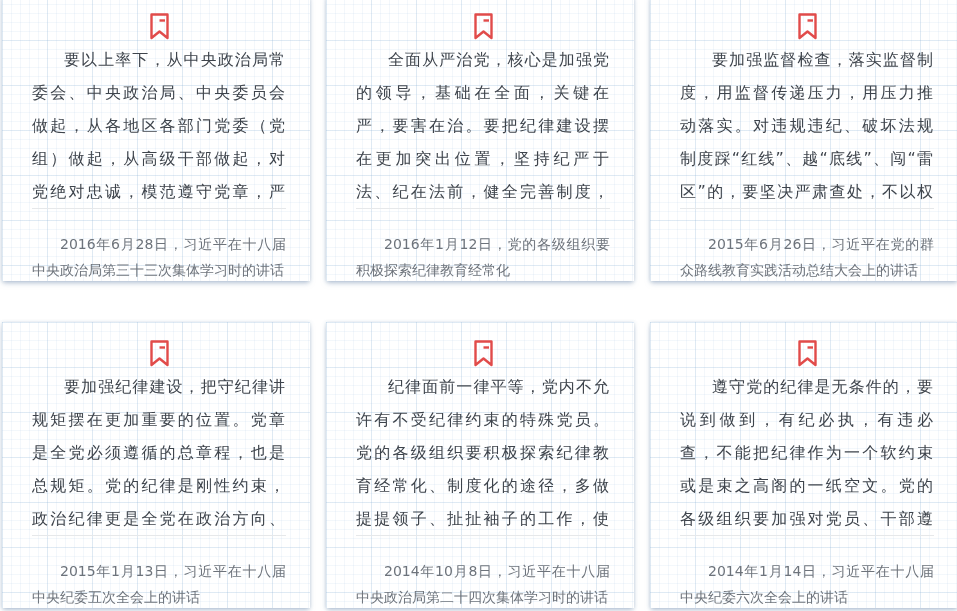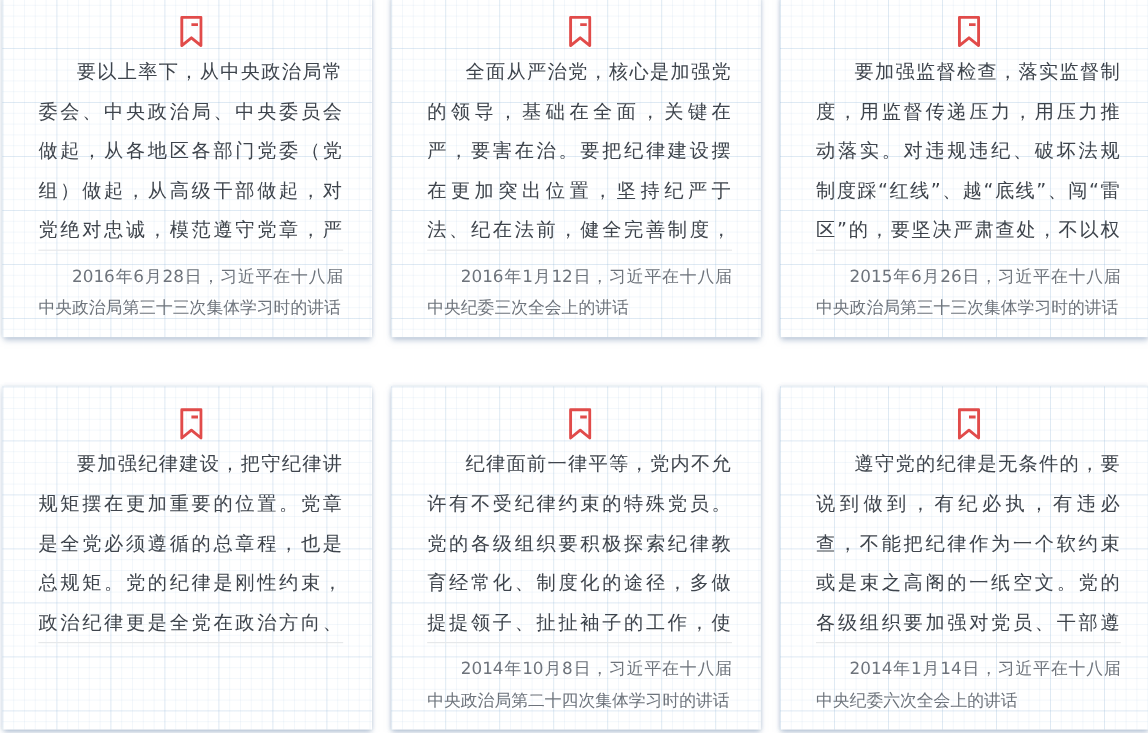--- a/index.html
+++ b/index.html
@@ -46,21 +46,21 @@
     color: #3e444c;
     text-align: justify;
     text-indent: 2em;
   }
   .divider {
     border: none;
     border-top: 1px solid #e6e8ea;
     margin: 0;
   }
   .citation {
-    margin-top: 9px;
+    margin-top: 22px;
     font-size: 14px;
     line-height: 26px;
     color: #6d737b;
     text-align: justify;
     text-indent: 2em;
   }
 </style>
 </head>
 <body>
 
@@ -80,44 +80,45 @@
 
   <div class="card">
     <div class="bookmark-wrap">
       <svg width="19" height="27" viewBox="0 0 19 27" aria-hidden="true">
         <path d="M1.5 1.5 H17.5 V25 L9.5 18.5 L1.5 25 Z" fill="none" stroke="#e14b4a" stroke-width="2.4" stroke-linejoin="round"></path>
         <line x1="9.5" y1="7.5" x2="15" y2="7.5" stroke="#e14b4a" stroke-width="2.4"></line>
       </svg>
     </div>
     <div class="quote">全面从严治党，核心是加强党的领导，基础在全面，关键在严，要害在治。要把纪律建设摆在更加突出位置，坚持纪严于法、纪在法前，健全完善制度，深入开展纪律教育，狠抓执纪监督，养成纪...</div>
     <hr class="divider">
-    <div class="citation">2016年1月12日，习近平在十八届中央纪委三次全会上的讲话</div>
+    <div class="citation">2016年1月12日，党的各级组织要积极探索纪律教育经常化</div>
   </div>
 
   <div class="card">
     <div class="bookmark-wrap">
       <svg width="19" height="27" viewBox="0 0 19 27" aria-hidden="true">
         <path d="M1.5 1.5 H17.5 V25 L9.5 18.5 L1.5 25 Z" fill="none" stroke="#e14b4a" stroke-width="2.4" stroke-linejoin="round"></path>
         <line x1="9.5" y1="7.5" x2="15" y2="7.5" stroke="#e14b4a" stroke-width="2.4"></line>
       </svg>
     </div>
     <div class="quote">要加强监督检查，落实监督制度，用监督传递压力，用压力推动落实。对违规违纪、破坏法规制度踩“红线”、越“底线”、闯“雷区”的，要坚决严肃查处，不以权势大而破规，不以问题小而姑息...</div>
     <hr class="divider">
-    <div class="citation">2015年6月26日，习近平在十八届中央政治局第三十三次集体学习时的讲话</div>
+    <div class="citation">2015年6月26日，习近平在党的群众路线教育实践活动总结大会上的讲话</div>
   </div>
 
   <div class="card">
     <div class="bookmark-wrap">
       <svg width="19" height="27" viewBox="0 0 19 27" aria-hidden="true">
         <path d="M1.5 1.5 H17.5 V25 L9.5 18.5 L1.5 25 Z" fill="none" stroke="#e14b4a" stroke-width="2.4" stroke-linejoin="round"></path>
         <line x1="9.5" y1="7.5" x2="15" y2="7.5" stroke="#e14b4a" stroke-width="2.4"></line>
       </svg>
     </div>
     <div class="quote">要加强纪律建设，把守纪律讲规矩摆在更加重要的位置。党章是全党必须遵循的总章程，也是总规矩。党的纪律是刚性约束，政治纪律更是全党在政治方向、政治立场、政治言论、政治行动方面必须...</div>
     <hr class="divider">
+    <div class="citation">2015年1月13日，习近平在十八届中央纪委五次全会上的讲话</div>
   </div>
 
   <div class="card">
     <div class="bookmark-wrap">
       <svg width="19" height="27" viewBox="0 0 19 27" aria-hidden="true">
         <path d="M1.5 1.5 H17.5 V25 L9.5 18.5 L1.5 25 Z" fill="none" stroke="#e14b4a" stroke-width="2.4" stroke-linejoin="round"></path>
         <line x1="9.5" y1="7.5" x2="15" y2="7.5" stroke="#e14b4a" stroke-width="2.4"></line>
       </svg>
     </div>
     <div class="quote">纪律面前一律平等，党内不允许有不受纪律约束的特殊党员。党的各级组织要积极探索纪律教育经常化、制度化的途径，多做提提领子、扯扯袖子的工作，使党员、干部真正懂得，党的纪律是全党...</div>

